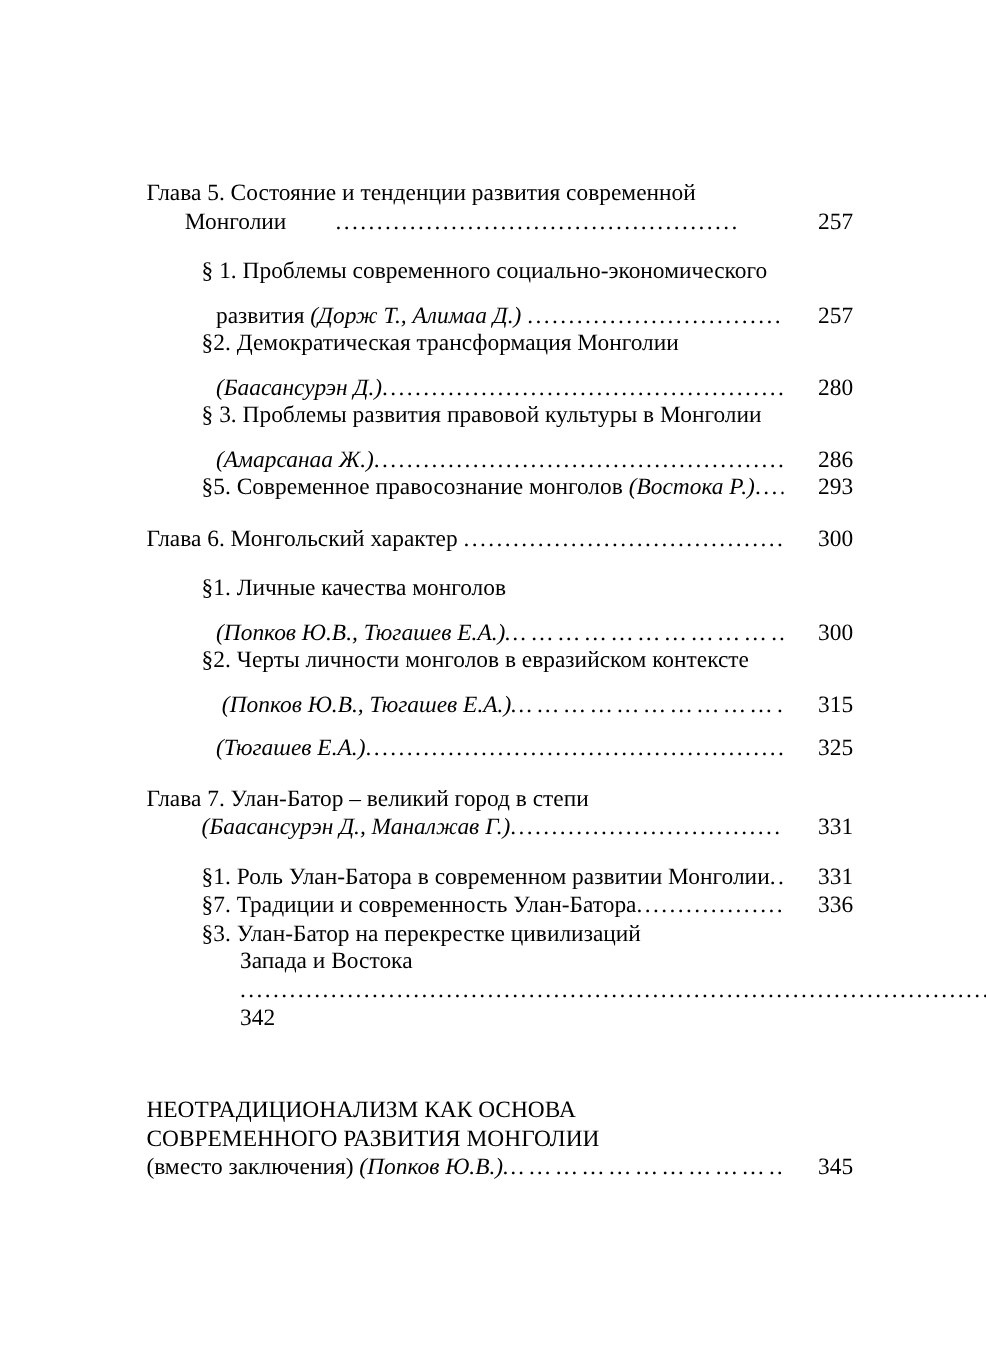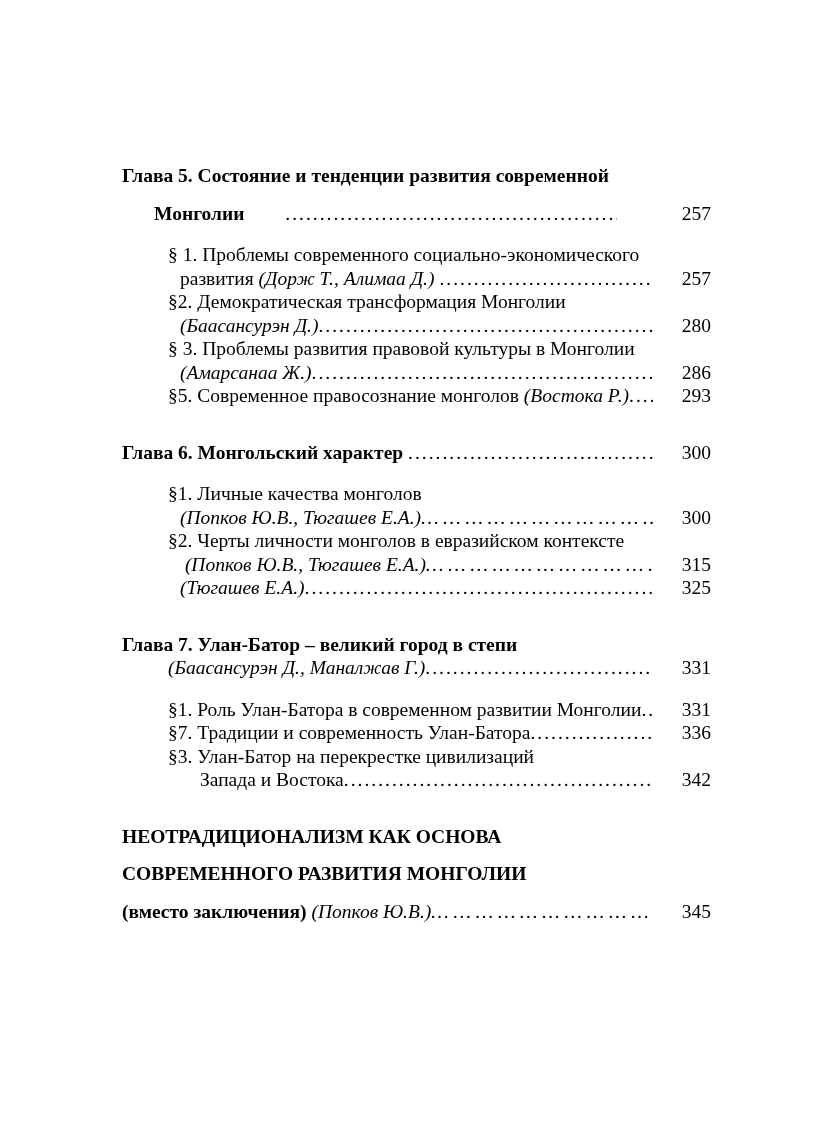--- a/index.html
+++ b/index.html
@@ -22,26 +22,26 @@
     height: 1134px;
     padding: 150px 111px 0 122px;
   }
   .toc-row {
     display: flex;
     align-items: baseline;
   }
   .indent-0 { padding-left: 0; }
   .indent-1 { padding-left: 32px; gap: 36px; }
   .indent-2 { padding-left: 46px; }
-  .indent-3 { padding-left: 58px; }
-  .indent-4 { padding-left: 78px; }
+  .indent-3 { padding-left: 58px; margin-top: 13px; }
+  .indent-4 { padding-left: 78px; flex-direction: column; }
   .gap-sm { margin-top: 18px; }
   .gap-lg { margin-top: 19px; }
   .run { white-space: pre; }
-  .run.bold { font-weight: bold; margin-top: 14px; }
+  .run.bold { font-weight: normal; }
   .run.italic { font-style: italic; }
   .leader {
     flex: 1 1 auto;
     min-width: 0;
     overflow: hidden;
     white-space: nowrap;
   }
   .leader.dots { letter-spacing: 2px; }
   .leader.spaced { font-style: italic; }
   .page-num {

